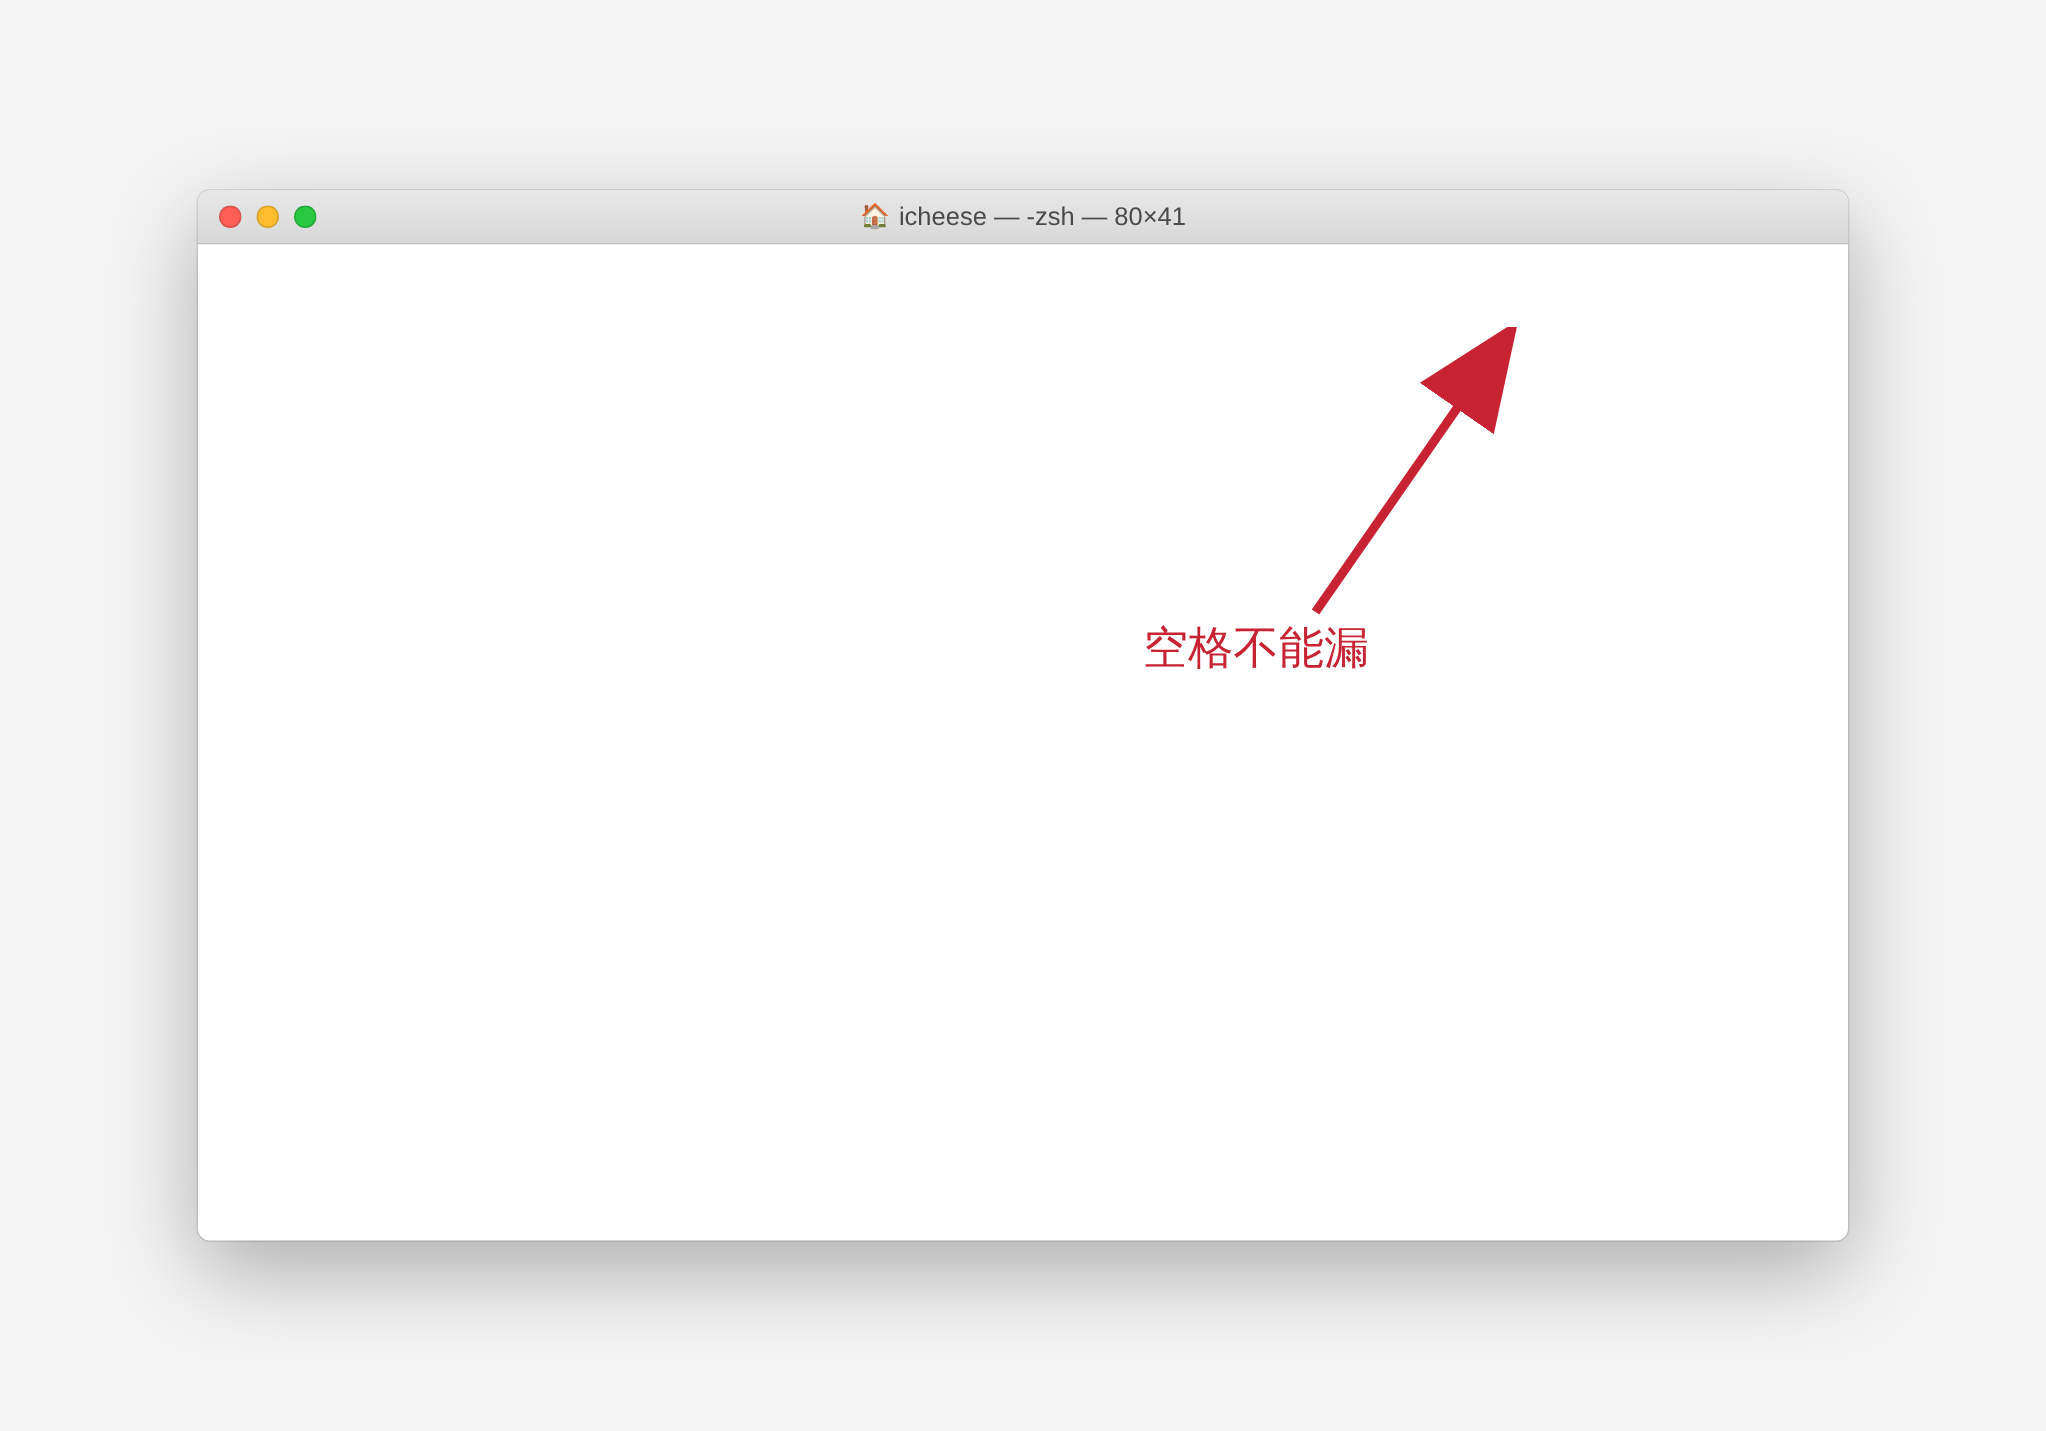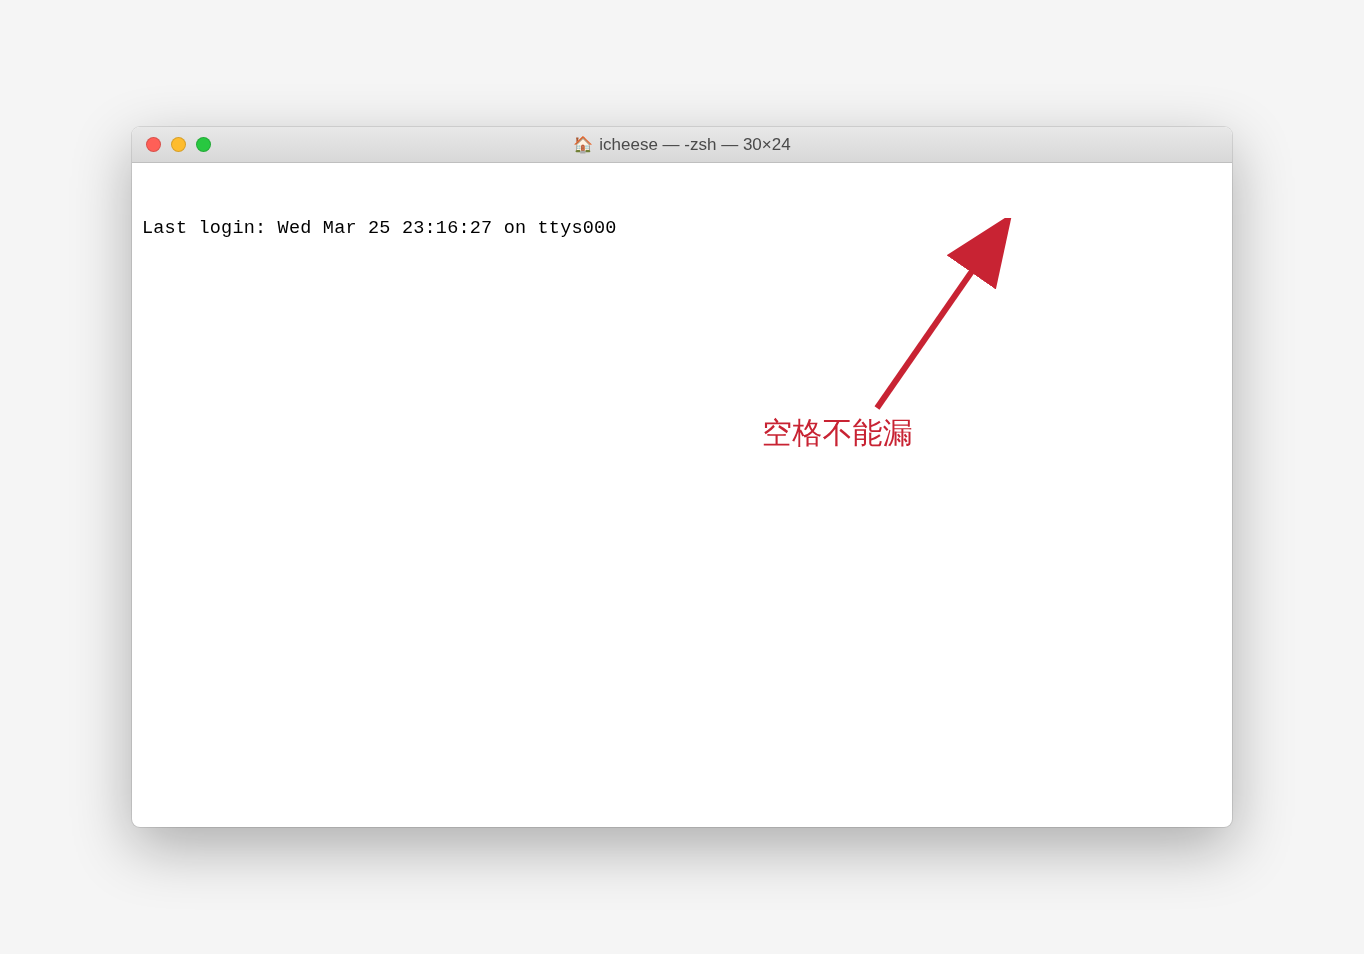--- a/index.html
+++ b/index.html
@@ -149,26 +149,25 @@
 
 <div class="window">
   <div class="titlebar">
     <div class="traffic-lights">
       <div class="traffic-light close"></div>
       <div class="traffic-light minimize"></div>
       <div class="traffic-light zoom"></div>
     </div>
     <div class="window-title">
       <span class="home-icon">🏠</span>
-      <span>icheese — -zsh — 30×24</span>
+      <span>icheese — -zsh — 80×41</span>
     </div>
   </div>
 
   <div class="terminal-content">
-    <div class="terminal-line">Last login: Wed Mar 25 23:16:27 on ttys000</div>
 
     <svg class="annotation-arrow" width="200" height="230" style="top:55px; left:735px;">
       <defs>
         <marker id="arrowhead" markerWidth="12" markerHeight="12" refX="9" refY="5" orient="auto">
           <polygon points="0 0, 12 5, 0 10" fill="#c82333"></polygon>
         </marker>
       </defs>
       <line x1="10" y1="190" x2="135" y2="10" stroke="#c82333" stroke-width="6" marker-end="url(#arrowhead)"></line>
     </svg>
 

